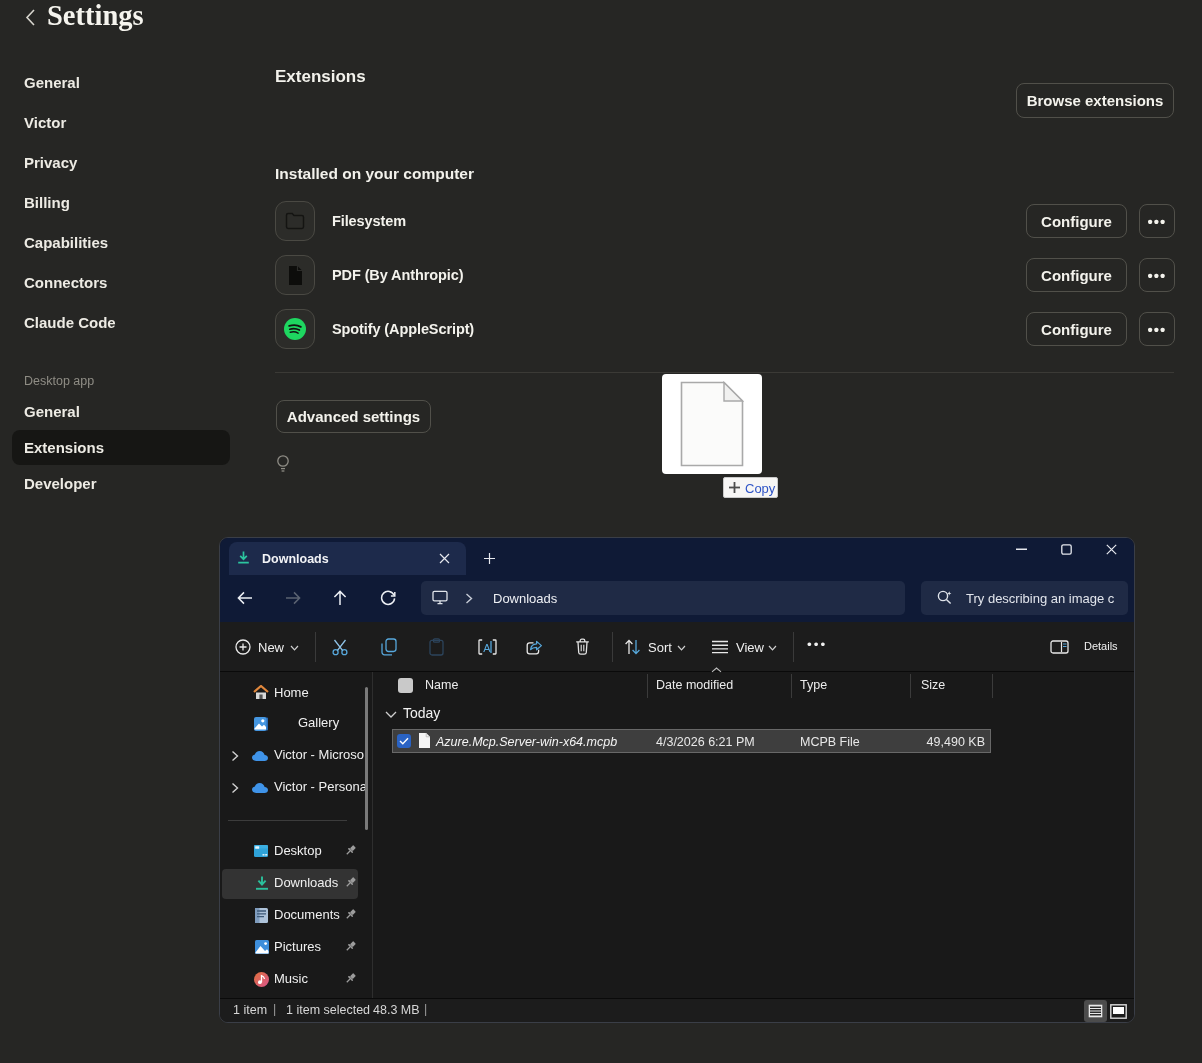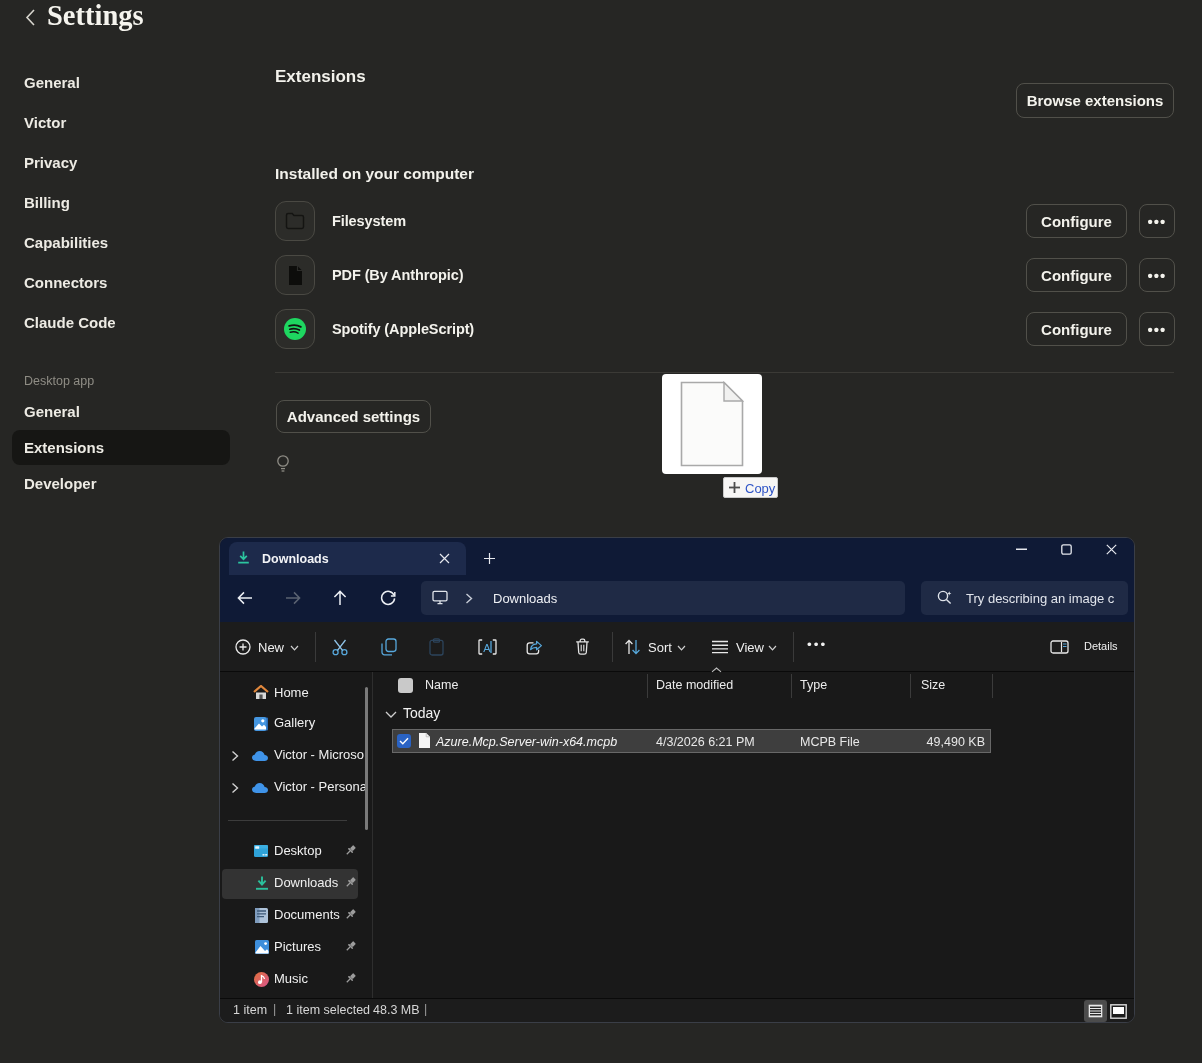--- a/index.html
+++ b/index.html
@@ -313,21 +313,21 @@
   <svg class="pin" style="left:124px;top:370px;">
       <use href="#pinshape"></use>
     </svg>
   <svg class="pin" style="left:124px;top:402px;">
       <use href="#pinshape"></use>
     </svg>
   <svg class="pin" style="left:124px;top:434px;">
       <use href="#pinshape"></use>
     </svg>
   <div class="sbtxt" style="top:147px;">Home</div>
-  <div class="sbtxt" style="top:177px;">Gallery</div>
+  <div class="sbtxt" style="top:177px;margin-left:24px;">Gallery</div>
   <div class="sbtxt" style="top:209px;">Victor - Microso</div>
   <div class="sbtxt" style="top:241px;">Victor - Persona</div>
   <div class="abs" style="left:8px;top:282px;width:119px;height:1px;background:#3c3c3c;"></div>
   <div class="sbtxt" style="top:305px;">Desktop</div>
   <div class="sbtxt" style="top:337px;">Downloads</div>
   <div class="sbtxt" style="top:369px;">Documents</div>
   <div class="sbtxt" style="top:401px;">Pictures</div>
   <div class="sbtxt" style="top:433px;">Music</div>
 
   <div class="abs" style="left:145px;top:149px;width:3px;height:143px;background:#7a7a7a;border-radius:2px;"></div>

